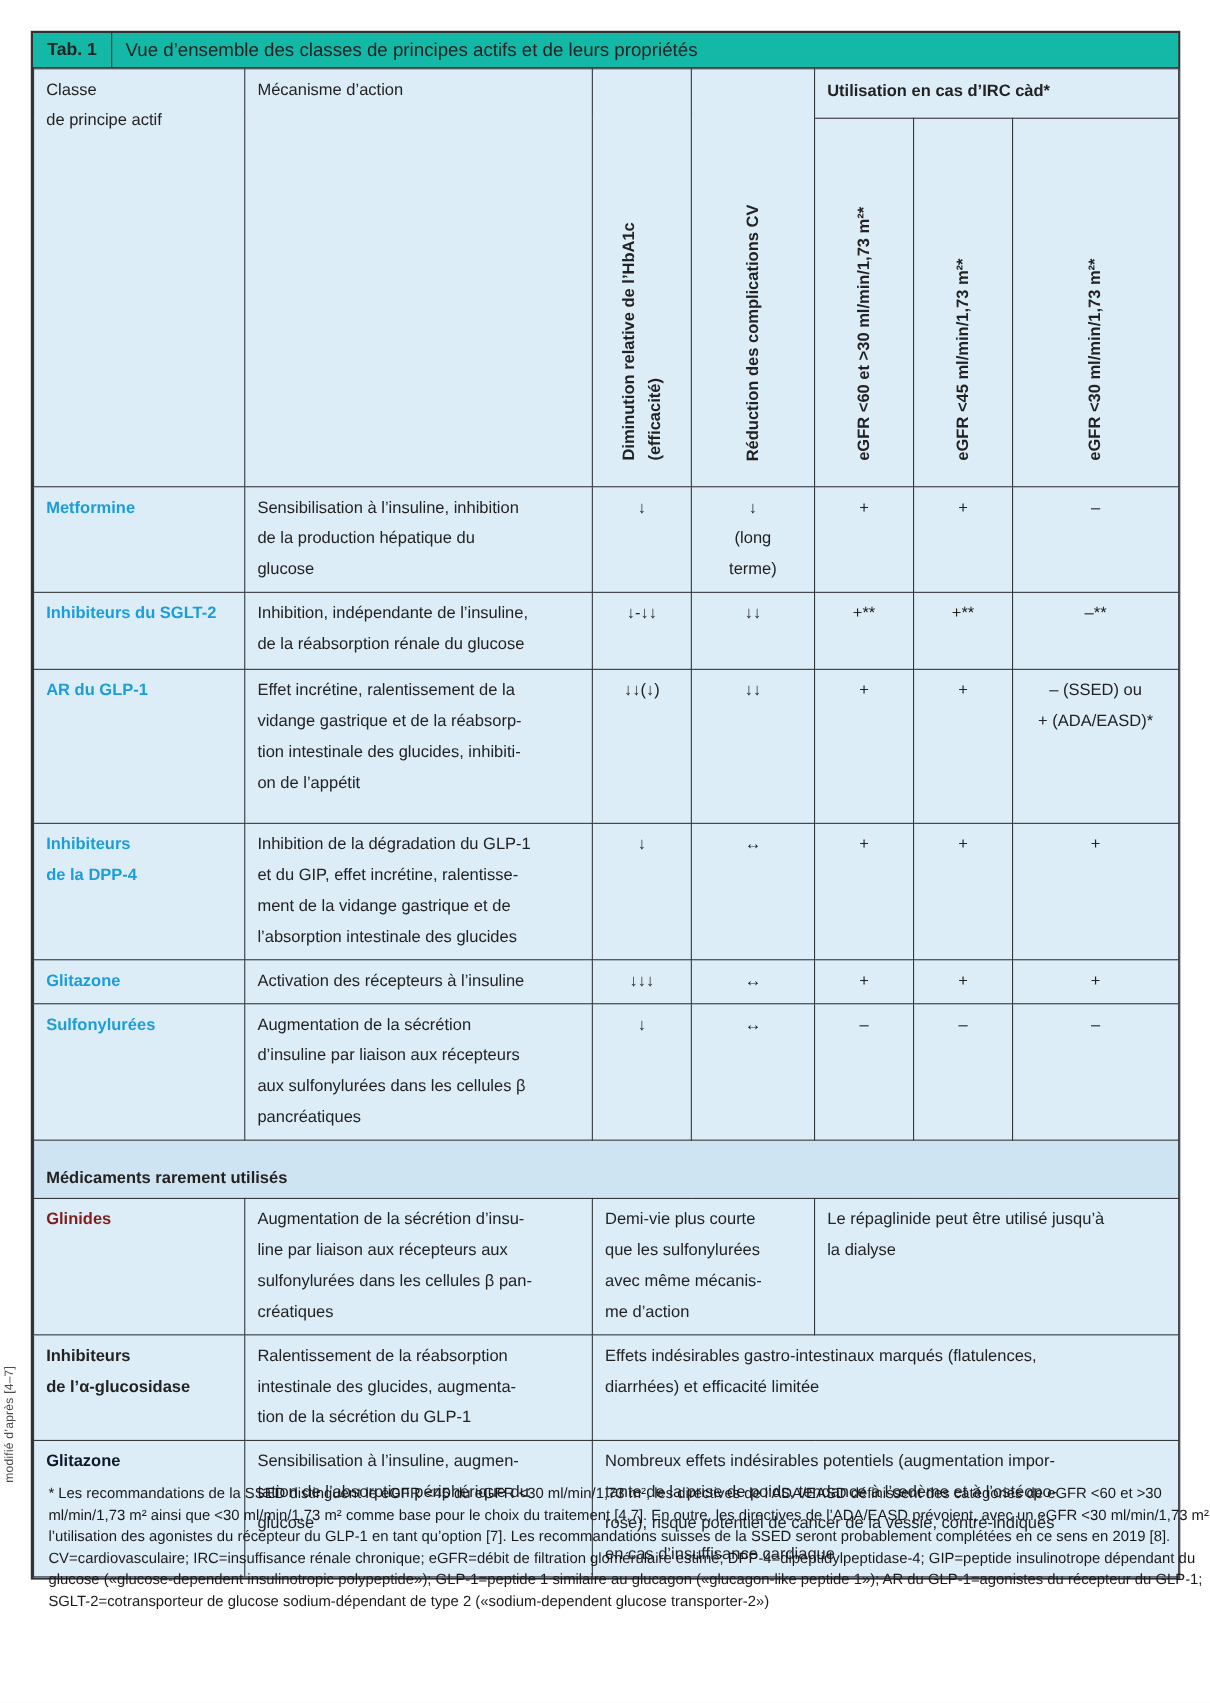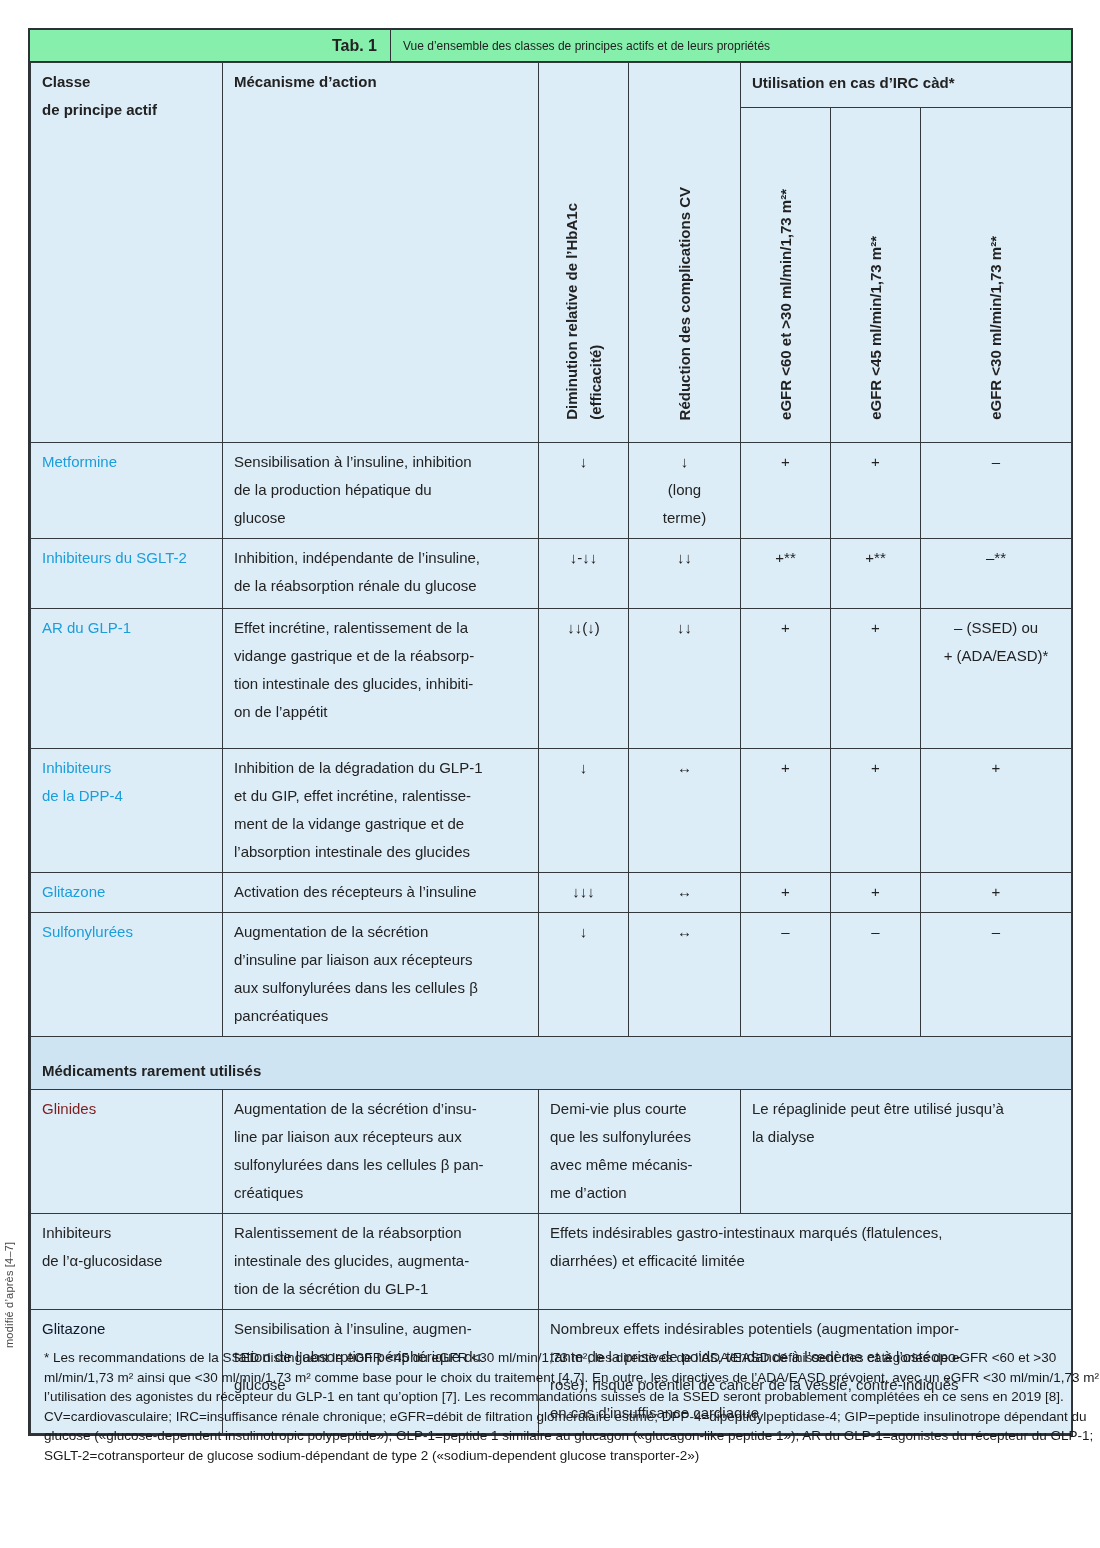--- a/index.html
+++ b/index.html
@@ -25,55 +25,54 @@
 
   .table-frame{
     position:absolute;left:28px;top:28px;width:1045px;
     border:2px solid #2e3236;
     box-sizing:border-box;
     background:#ffffff;
   }
 
   .title-bar{
     display:flex;align-items:stretch;
-    background:#86efac;
+    background:#14b8a6;
     border-bottom:1.5px solid #2e3236;
     height:31px;
-    justify-content:center;
   }
   .tab-label{
     font-weight:bold;font-size:16px;
     display:flex;align-items:center;
     padding:0 13px;
     border-right:1.5px solid #2e3236;
     white-space:nowrap;
   }
   .tab-title{
-    font-size:12px;
+    font-size:17px;
     display:flex;align-items:center;
     padding:14px 12px;
   }
 
   table{
     border-collapse:collapse;
     width:100%;
     table-layout:fixed;
     background:#ddedf8;
   }
   td{
     border:1.5px solid #33383d;
     vertical-align:top;
     font-size:15px;
     line-height:28px;
     padding:5px 11px 6px 11px;
     white-space:pre-line;
     overflow:hidden;
   }
-  td.hcell{font-weight:bold;}
-  td.name{font-weight:normal;color:#1b9dd9;}
+  td.hcell{font-weight:normal;}
+  td.name{font-weight:bold;color:#1b9dd9;}
   td.sym{
     text-align:center;
     padding-left:3px;padding-right:3px;
   }
   td.vcell{
     vertical-align:bottom;
     text-align:center;
     padding:8px 2px 13px 2px;
   }
   .vtext{

